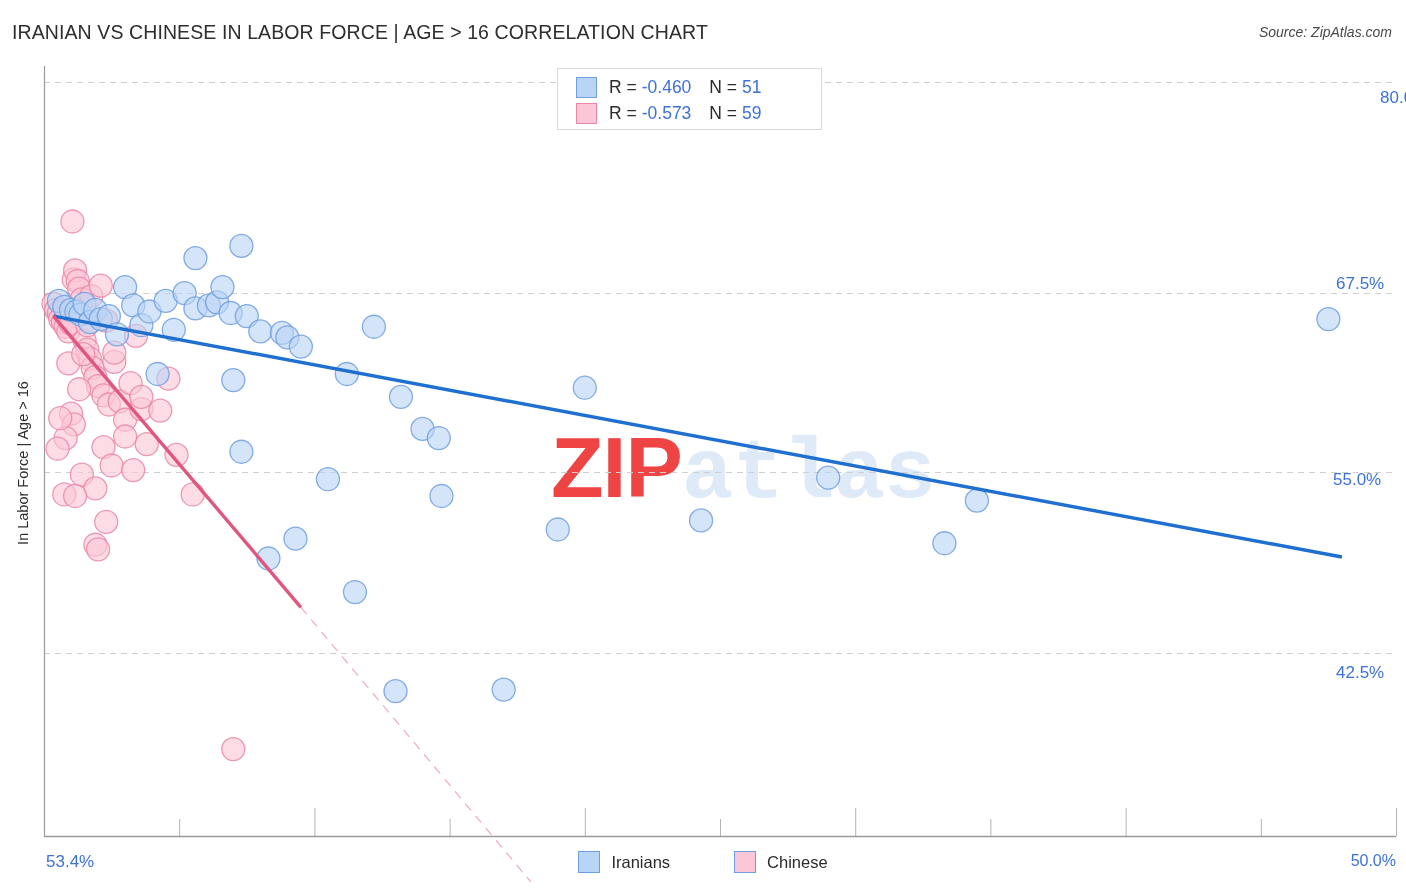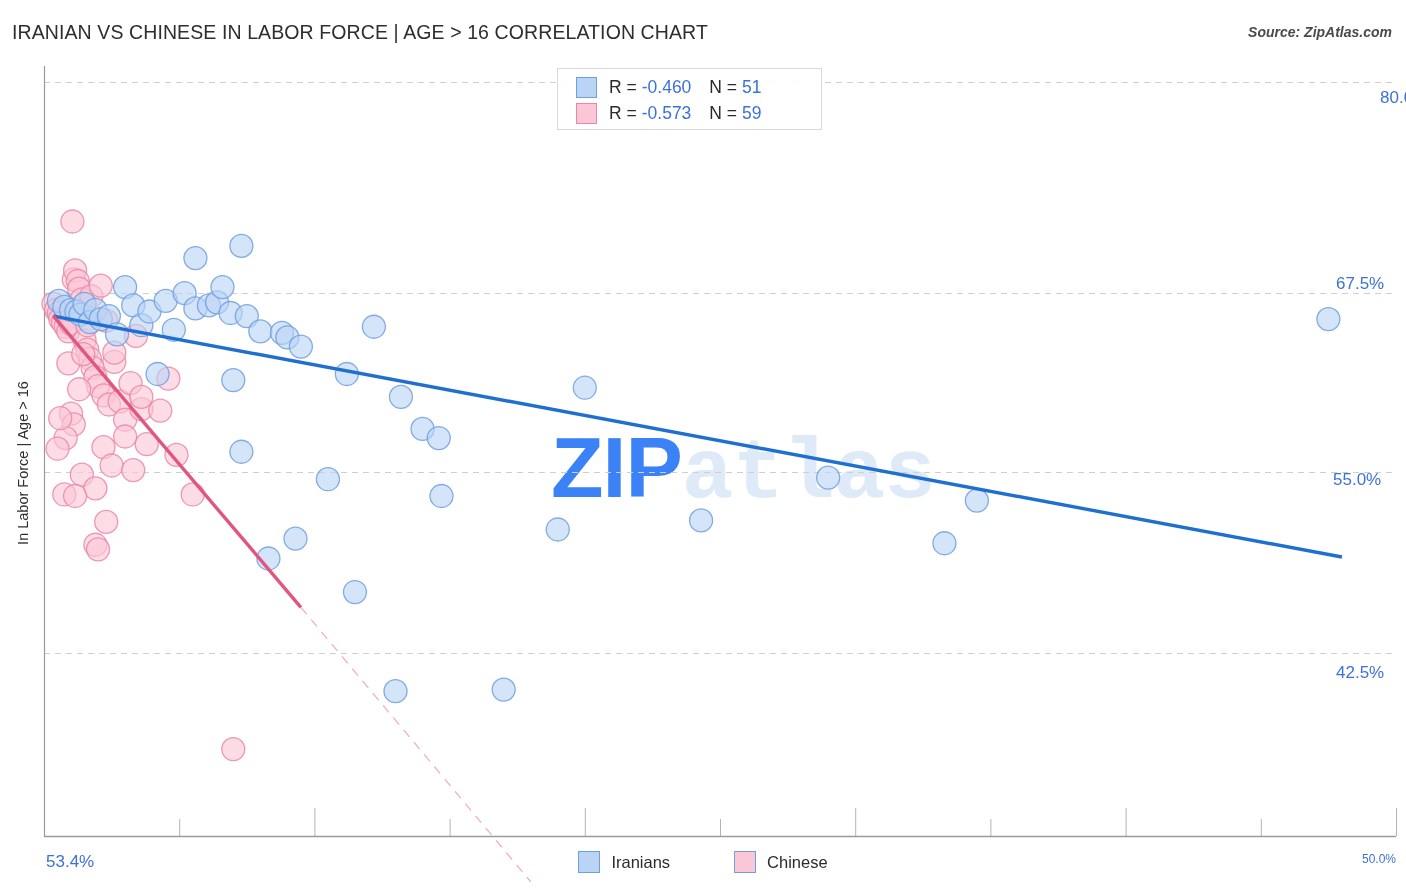--- a/index.html
+++ b/index.html
@@ -27,21 +27,21 @@
     letter-spacing: 0.1px;
     color: #2e2e2e;
     white-space: nowrap;
   }
   #source-label {
     position: absolute;
     right: 14px;
     top: 24px;
     font-size: 14px;
     font-style: italic;
-    font-weight: bold;
+    font-weight: normal;
     color: #4a4a4a;
     white-space: nowrap;
   }
   #y-axis-title {
     position: absolute;
     left: -107px;
     top: 455px;
     width: 260px;
     text-align: center;
     transform: rotate(-90deg);
@@ -64,21 +64,21 @@
     position: absolute;
     left: 46px;
     top: 852px;
     font-size: 17px;
     color: #3d72d7;
   }
   #x-max-label {
     position: absolute;
     right: 10px;
     top: 852px;
-    font-size: 12px;
+    font-size: 16px;
     color: #3d72d7;
   }
   #stats-box {
     position: absolute;
     left: 557px;
     top: 68px;
     width: 265px;
     height: 62px;
     border: 1px solid #d9d9d9;
     background: rgba(255,255,255,0.93);
@@ -130,21 +130,21 @@
   #watermark {
     position: absolute;
     left: 551px;
     top: 418px;
     font-size: 86px;
     font-weight: bold;
     letter-spacing: -1px;
     pointer-events: none;
     user-select: none;
   }
-  #watermark .wm-zip { color: #3b82f6; }
+  #watermark .wm-zip { color: #ef4444; }
   #watermark .wm-atlas { color: #dfeaf9; font-family: Liberation Mono, monospace; }
 </style>
 </head>
 <body>
 
 <div id="chart-root">
 
   <div id="chart-title">IRANIAN VS CHINESE IN LABOR FORCE | AGE &gt; 16 CORRELATION CHART</div>
   <div id="source-label">Source: ZipAtlas.com</div>
 

